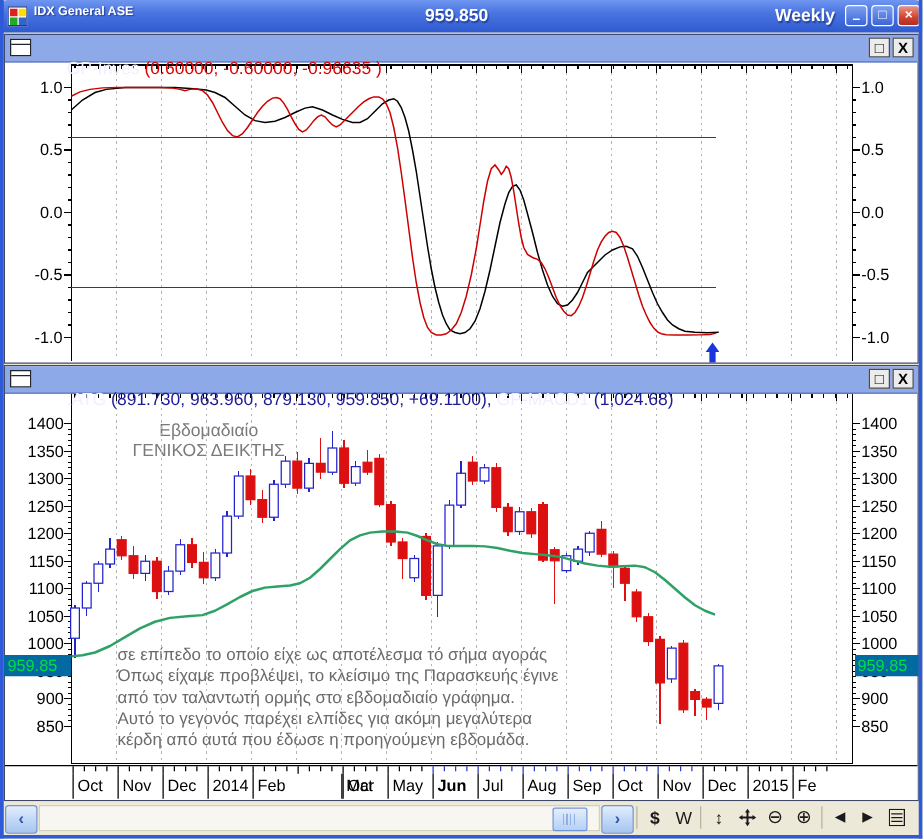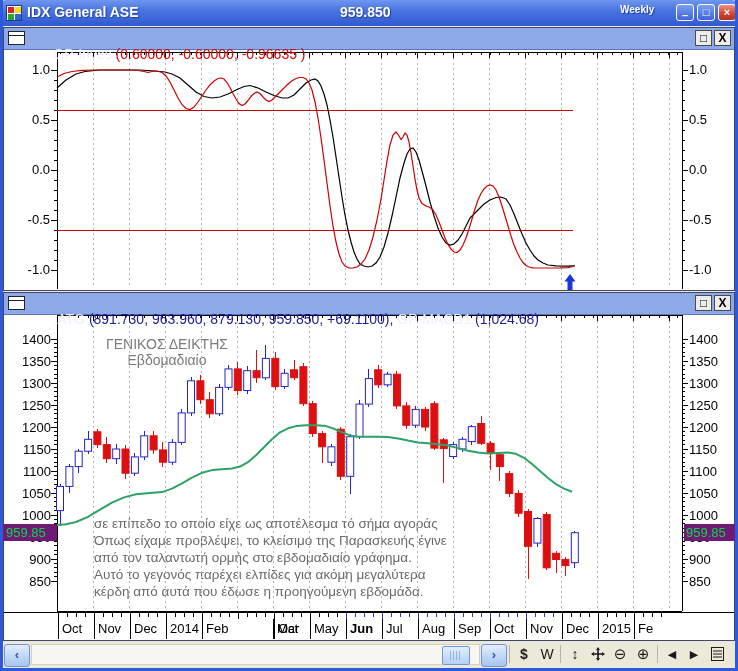--- a/index.html
+++ b/index.html
@@ -3,23 +3,23 @@
 <meta charset="utf-8">
 <style>
   html,body{margin:0;padding:0;background:#9aa8bb;font-family:"Liberation Sans",sans-serif;}
   .win{position:relative;width:738px;height:671px;background:#ece9d8;overflow:hidden;}
   .win-border{position:absolute;background:#2E59D8;z-index:30;}
   
   .titlebar{position:absolute;left:0;top:0;width:738px;height:26px;
     background:linear-gradient(#6f96ef,#4a74e0 40%,#2f5ad0);border-radius:6px 6px 0 0;z-index:25;}
   .app-icon{position:absolute;left:6px;top:5px;width:16px;height:16px;background:#fff;border:1px solid #1d3a8f;box-sizing:border-box;}
   .app-icon div{position:absolute;width:6px;height:6px;}
-  .tb-title{position:absolute;left:27px;top:4px;color:#fff;font-weight:bold;font-size:14px;text-shadow:1px 1px 1px #23419e;}
+  .tb-title{position:absolute;left:27px;top:4px;color:#fff;font-weight:bold;font-size:10px;text-shadow:1px 1px 1px #23419e;}
   .tb-center{position:absolute;left:340px;top:4px;color:#fff;font-weight:bold;font-size:14px;text-shadow:1px 1px 1px #23419e;}
-  .tb-weekly{position:absolute;left:620px;top:4px;color:#fff;font-weight:bold;font-size:10px;text-shadow:1px 1px 1px #23419e;}
+  .tb-weekly{position:absolute;left:620px;top:4px;color:#fff;font-weight:bold;font-size:14px;text-shadow:1px 1px 1px #23419e;}
   .tb-btn{position:absolute;top:4px;width:18px;height:17px;border:1px solid #fff;border-radius:3px;
     color:#fff;font-size:11px;font-weight:bold;text-align:center;line-height:15px;box-sizing:border-box;cursor:pointer;}
   .tb-btn.b-min{left:676px;background:linear-gradient(#7d9ff0,#3c66d8);line-height:20px;}
   .tb-btn.b-max{left:697px;background:linear-gradient(#7d9ff0,#3c66d8);}
   .tb-btn.b-close{left:718px;background:linear-gradient(#ef9180,#cf4230 60%,#b22f1e);}
   
   .panel{position:absolute;left:3px;width:732px;background:#fff;border:1px solid #40486a;box-sizing:border-box;}
   .p1{top:27px;height:264px;}
   .p2{top:292px;height:349px;}
   .phead{position:absolute;left:4px;width:730px;height:21px;background:#8ea9e8;border-bottom:1px solid #5c77c0;z-index:6;}
@@ -29,21 +29,21 @@
   .ph-name{color:#eef0ff;}
   .ph-red{color:#e00000;}
   .ph-navy{color:#1c1c96;}
   .ph-btn{position:absolute;top:2px;width:17px;height:16px;background:#ececec;border:1px solid #4a4a4a;
     text-align:center;line-height:14px;font-size:12px;font-weight:bold;color:#000;box-sizing:border-box;cursor:pointer;}
   
   .gk-title{position:absolute;left:97px;top:336px;width:140px;text-align:center;color:#7a7a7a;font-size:14px;z-index:2;}
   .gk-note{position:absolute;left:94px;top:515px;color:#6a6a6a;font-size:13.5px;line-height:17px;z-index:2;white-space:pre;}
   svg.cv{position:absolute;left:0;top:0;z-index:5;pointer-events:none;}
   
-  .ptag{position:absolute;top:524px;height:17px;background:#701a75;color:#00dd44;font-size:13px;line-height:17px;z-index:8;}
+  .ptag{position:absolute;top:524px;height:17px;background:#0369a1;color:#00dd44;font-size:13px;line-height:17px;z-index:8;}
   .ptag.l{left:3px;width:54px;padding-left:3px;box-sizing:border-box;}
   .ptag.r{left:684px;width:51px;padding-left:2px;box-sizing:border-box;}
   
   .xstrip{position:absolute;left:4px;top:612px;width:730px;height:27px;background:#fff;border-top:1px solid #000;z-index:7;}
   .xcell{position:absolute;top:6px;height:20px;border-left:1px solid #000;padding:2px 0 0 3px;font-size:13px;color:#000;box-sizing:border-box;}
   .xtick{position:absolute;top:0;width:1px;}
   
   .toolbar{position:absolute;left:3px;top:641px;width:732px;height:27px;background:#ece9d8;z-index:9;}
   .sbtn{position:absolute;top:3px;width:24px;height:21px;border:1px solid #7095d8;border-radius:3px;
     background:linear-gradient(#e3eefc,#bcd4f6 60%,#a8c4ee);color:#2c55b0;font-weight:bold;font-size:13px;
@@ -95,22 +95,22 @@
         <div></div>
       </div>
     <div class="ph-text">
       <span class="ph-name">.ATG </span><span class="ph-navy">(891.730, 963.960, 879.130, 959.850, +69.1100),</span><span class="ph-name"> GP-MACD1 </span><span class="ph-navy">(1,024.68)</span>
     </div>
     <div class="ph-btn" style="left:691px;">□</div>
     <div class="ph-btn" style="left:710px;">X</div>
   </div>
 
   <div class="gk-title">
+    <div>Εβδομαδιαίο</div>
     <div>ΓΕΝΙΚΟΣ  ΔΕΙΚΤΗΣ</div>
-    <div>Εβδομαδιαίο</div>
   </div>
   <div class="gk-note" id="gk-note"><div>σε επίπεδο το οποίο είχε ως αποτέλεσμα τό σήμα αγοράς</div><div>Όπως είχαμε προβλέψει, το κλείσιμο της Παρασκευής έγινε</div><div>από τον ταλαντωτή ορμής στο εβδομαδιαίο γράφημα.</div><div>Αυτό το γεγονός παρέχει ελπίδες για ακόμη μεγαλύτερα</div><div>κέρδη από αυτά που έδωσε η προηγούμενη εβδομάδα.</div></div>
 
   <svg class="cv" id="cv" width="738" height="641" viewBox="0 0 738 641">
       <g>
         <line x1="93" y1="53" x2="93" y2="288" stroke="#b4b4b4" stroke-width="1" shape-rendering="crispEdges" stroke-dasharray="2 3"></line>
         <line x1="129" y1="53" x2="129" y2="288" stroke="#b4b4b4" stroke-width="1" shape-rendering="crispEdges" stroke-dasharray="2 3"></line>
         <line x1="165" y1="53" x2="165" y2="288" stroke="#b4b4b4" stroke-width="1" shape-rendering="crispEdges" stroke-dasharray="2 3"></line>
         <line x1="201" y1="53" x2="201" y2="288" stroke="#b4b4b4" stroke-width="1" shape-rendering="crispEdges" stroke-dasharray="2 3"></line>
         <line x1="237" y1="53" x2="237" y2="288" stroke="#b4b4b4" stroke-width="1" shape-rendering="crispEdges" stroke-dasharray="2 3"></line>

